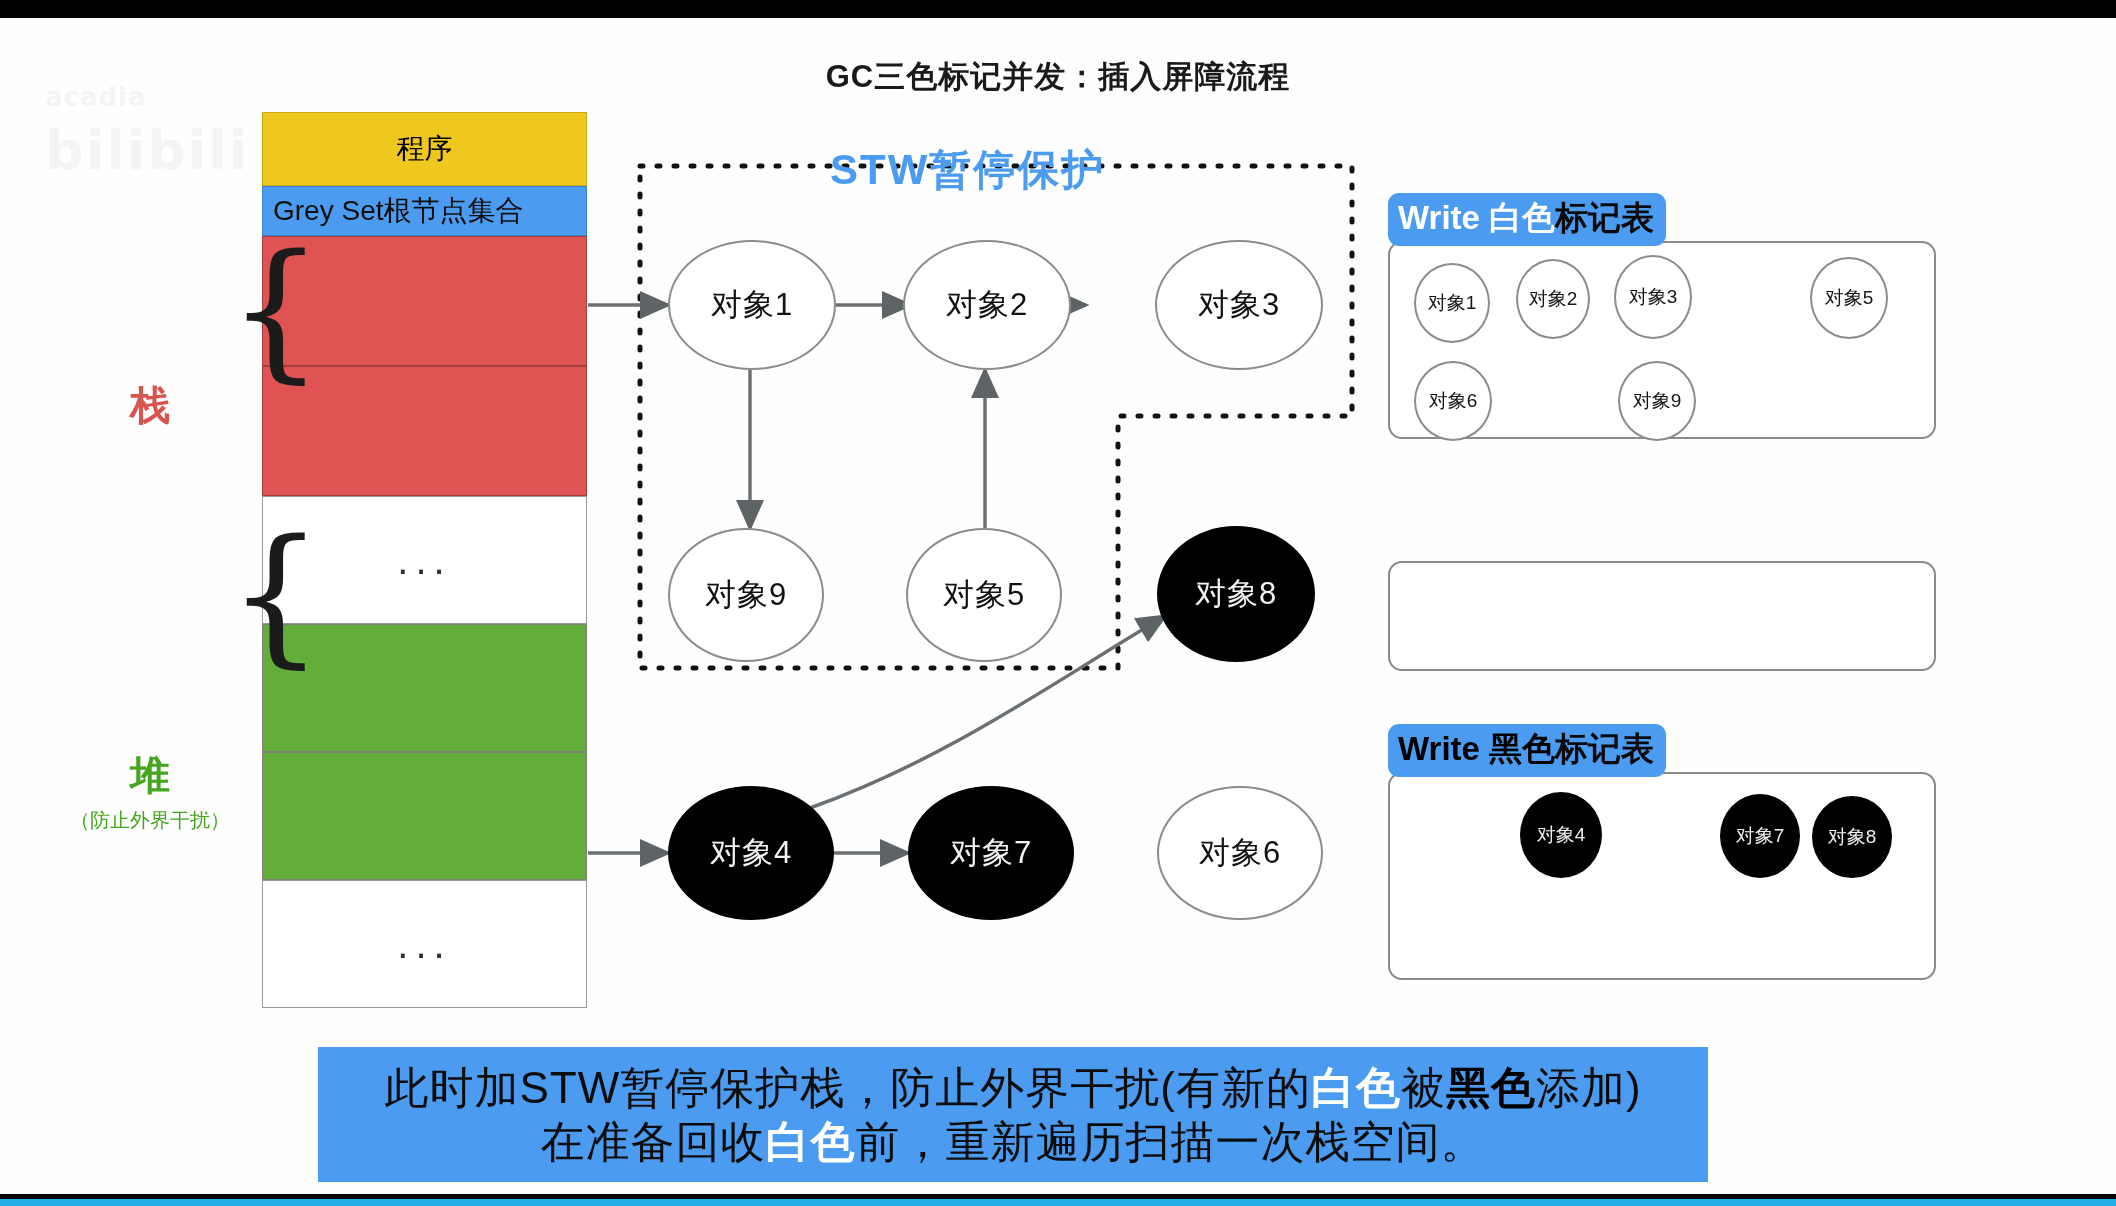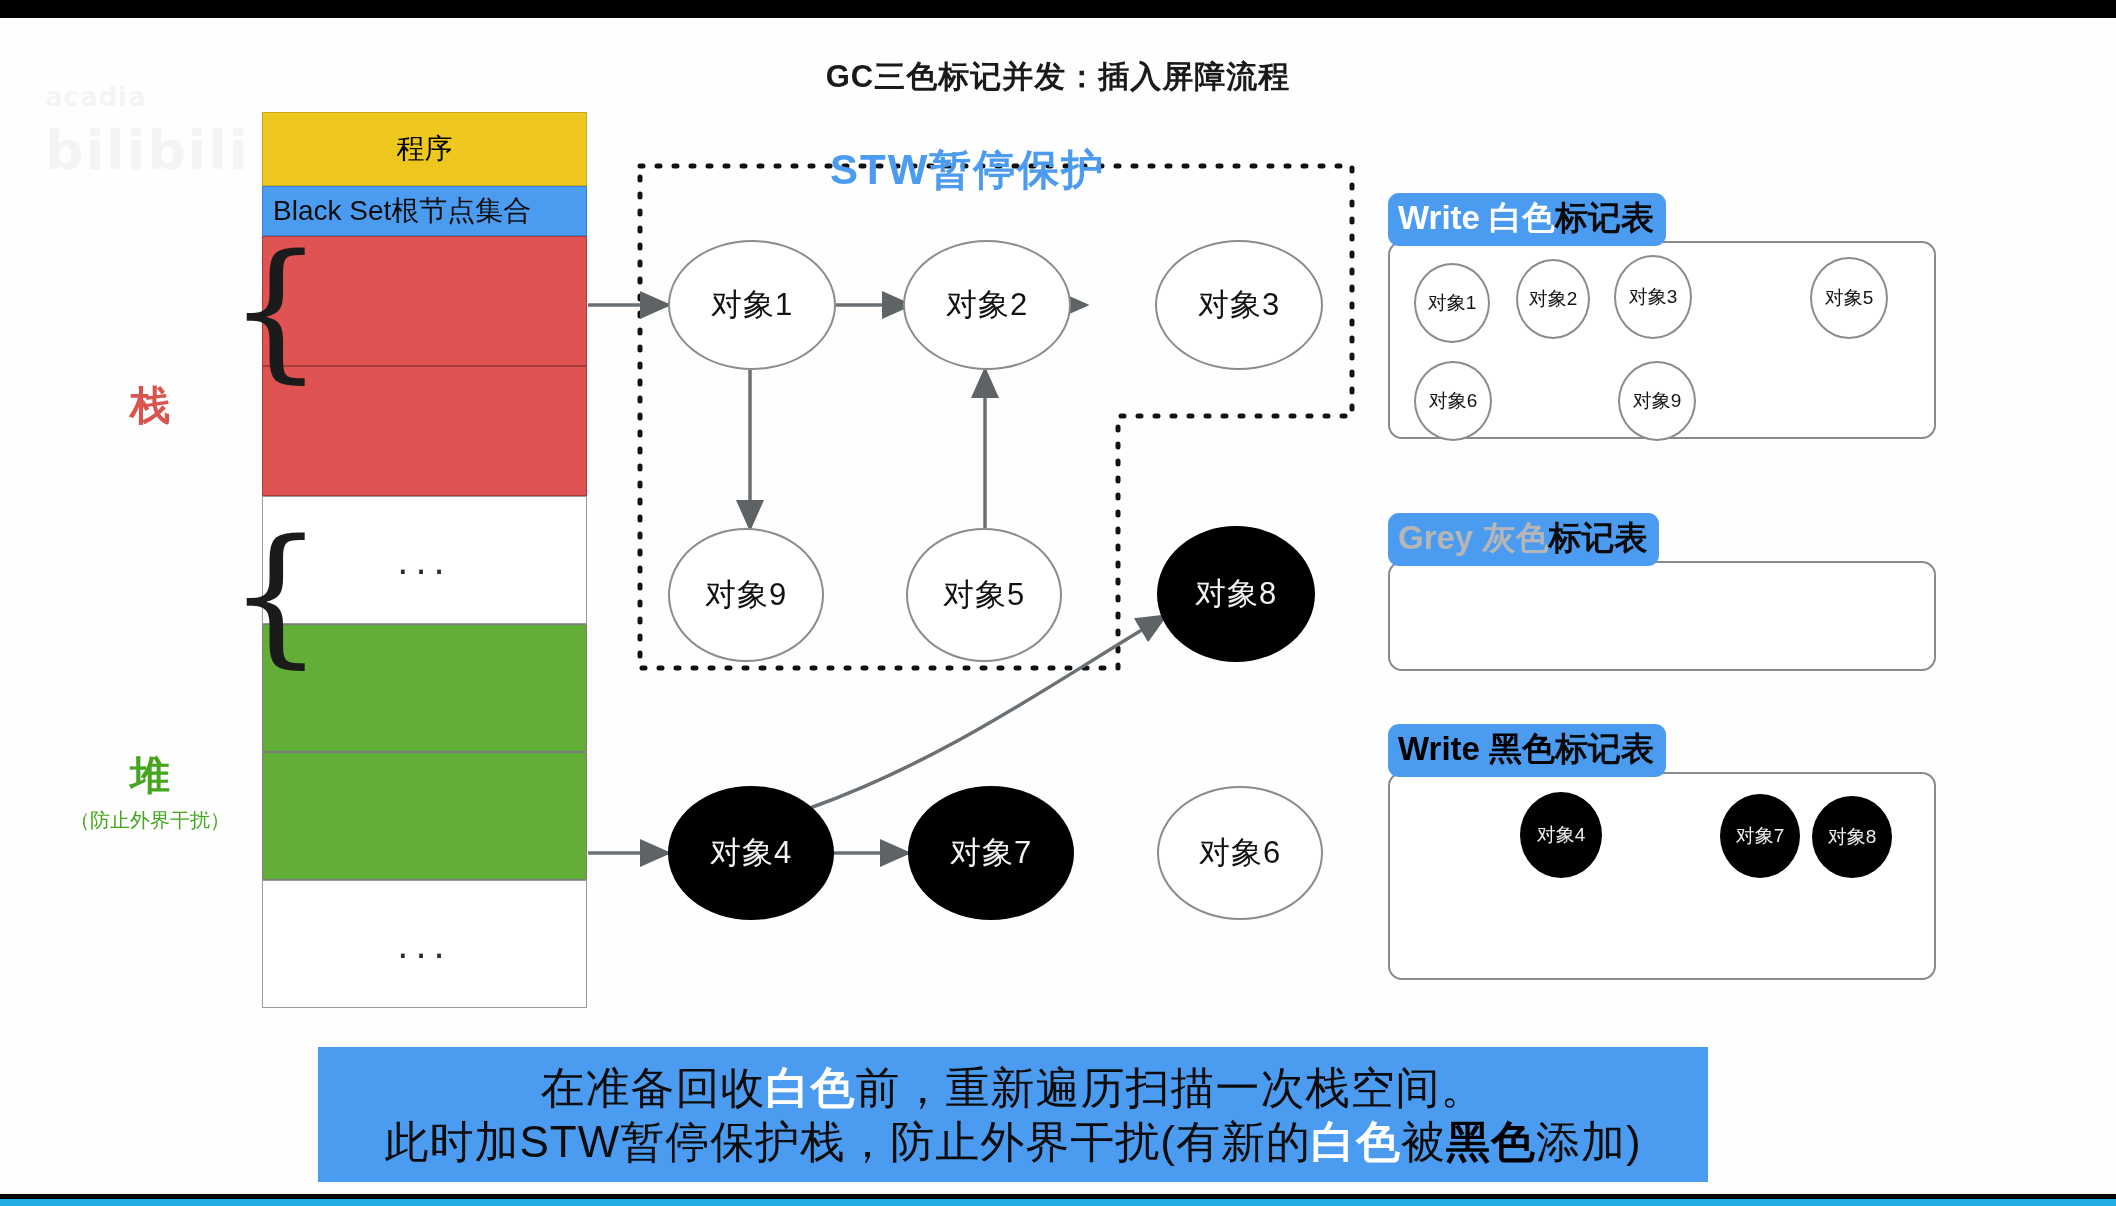--- a/index.html
+++ b/index.html
@@ -100,21 +100,21 @@
       <span>bilibili</span>
     </div>
 
     <div class="title">GC三色标记并发：插入屏障流程</div>
 
     <div class="memcol">
       <div class="memblk prog">
         <span>程序</span>
       </div>
       <div class="memblk rootset">
-        <span>Black Set根节点集合</span>
+        <span>Grey Set根节点集合</span>
       </div>
       <div class="memblk red"></div>
       <div class="memblk red"></div>
       <div class="memblk white">
         <span class="dots">...</span>
       </div>
       <div class="memblk green"></div>
       <div class="memblk green"></div>
       <div class="memblk white">
         <span class="dots">...</span>
@@ -210,23 +210,20 @@
         <div class="chip w" style="left:24px;top:118px;width:78px;height:80px;">
           <span>对象6</span>
           </div>
         <div class="chip w" style="left:228px;top:118px;width:78px;height:80px;">
           <span>对象9</span>
           </div>
       </div>
     </div>
 
     <div class="tbl" style="left:1388px;top:495px;width:560px;height:180px;">
-      <div class="hdr">
-        <span class="en-grey">Grey </span><span class="en-grey">灰色</span><span class="cn-black">标记表</span>
-      </div>
       <div class="box" style="left:0;top:48px;width:548px;height:110px;"></div>
     </div>
 
     <div class="tbl" style="left:1388px;top:706px;width:560px;height:280px;">
       <div class="hdr">
         <span class="en-black">Write </span><span class="en-black">黑色</span><span class="cn-black">标记表</span>
       </div>
       <div class="box" style="left:0;top:48px;width:548px;height:208px;">
         <div class="chip b" style="left:130px;top:18px;width:82px;height:86px;">
           <span>对象4</span>
@@ -235,24 +232,24 @@
           <span>对象7</span>
           </div>
         <div class="chip b" style="left:422px;top:22px;width:80px;height:82px;">
           <span>对象8</span>
           </div>
       </div>
     </div>
 
     <div class="caption">
       <div class="capline">
+        <span>此时加STW暂停保护栈，防止外界干扰(有新的</span><span class="wh">白色</span><span>被</span><span class="bk">黑色</span><span>添加)</span>
+      </div>
+      <div class="capline">
         <span>在准备回收</span><span class="wh">白色</span><span>前，重新遍历扫描一次栈空间。</span>
-      </div>
-      <div class="capline">
-        <span>此时加STW暂停保护栈，防止外界干扰(有新的</span><span class="wh">白色</span><span>被</span><span class="bk">黑色</span><span>添加)</span>
       </div>
     </div>
 
   </div>
 
   <div class="botbar"></div>
   <div class="progress"></div>
 </div>
 
 </body></html>

